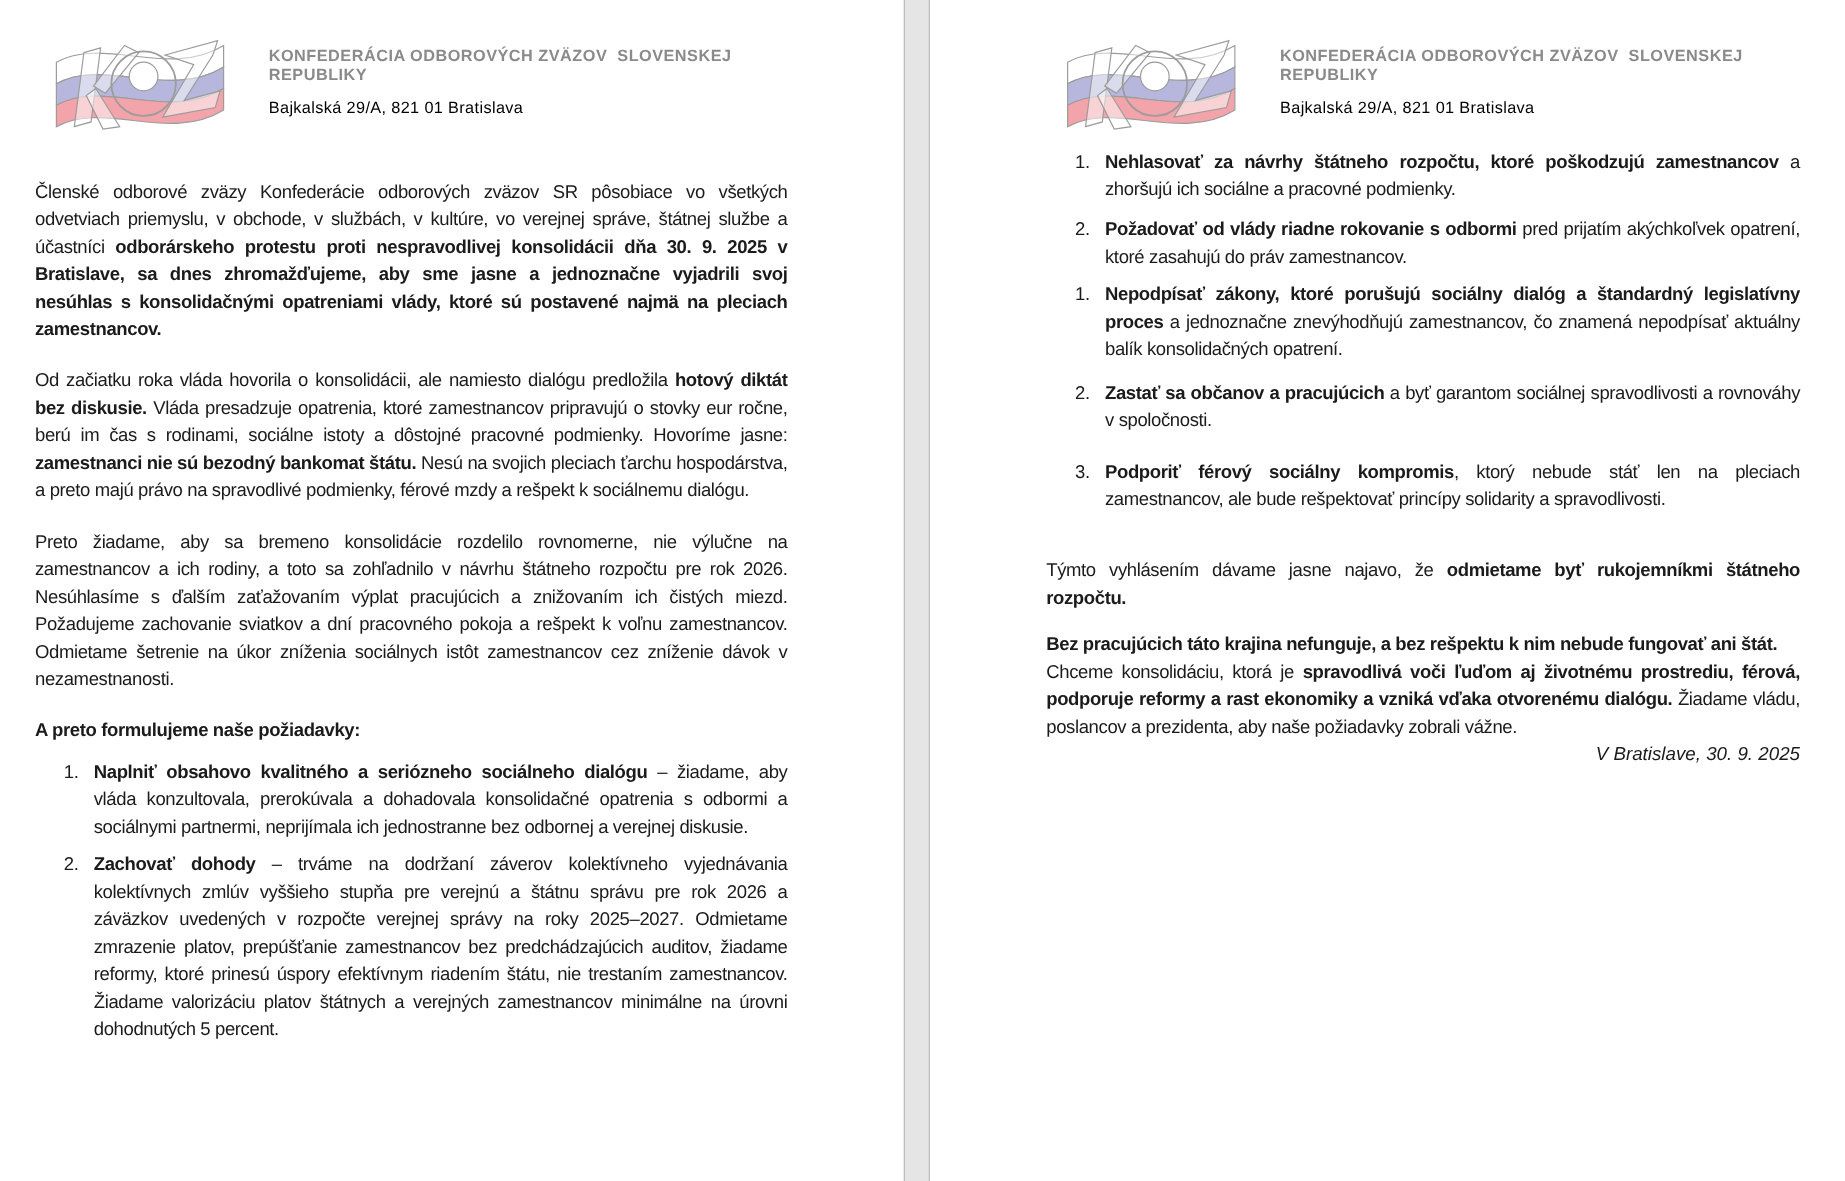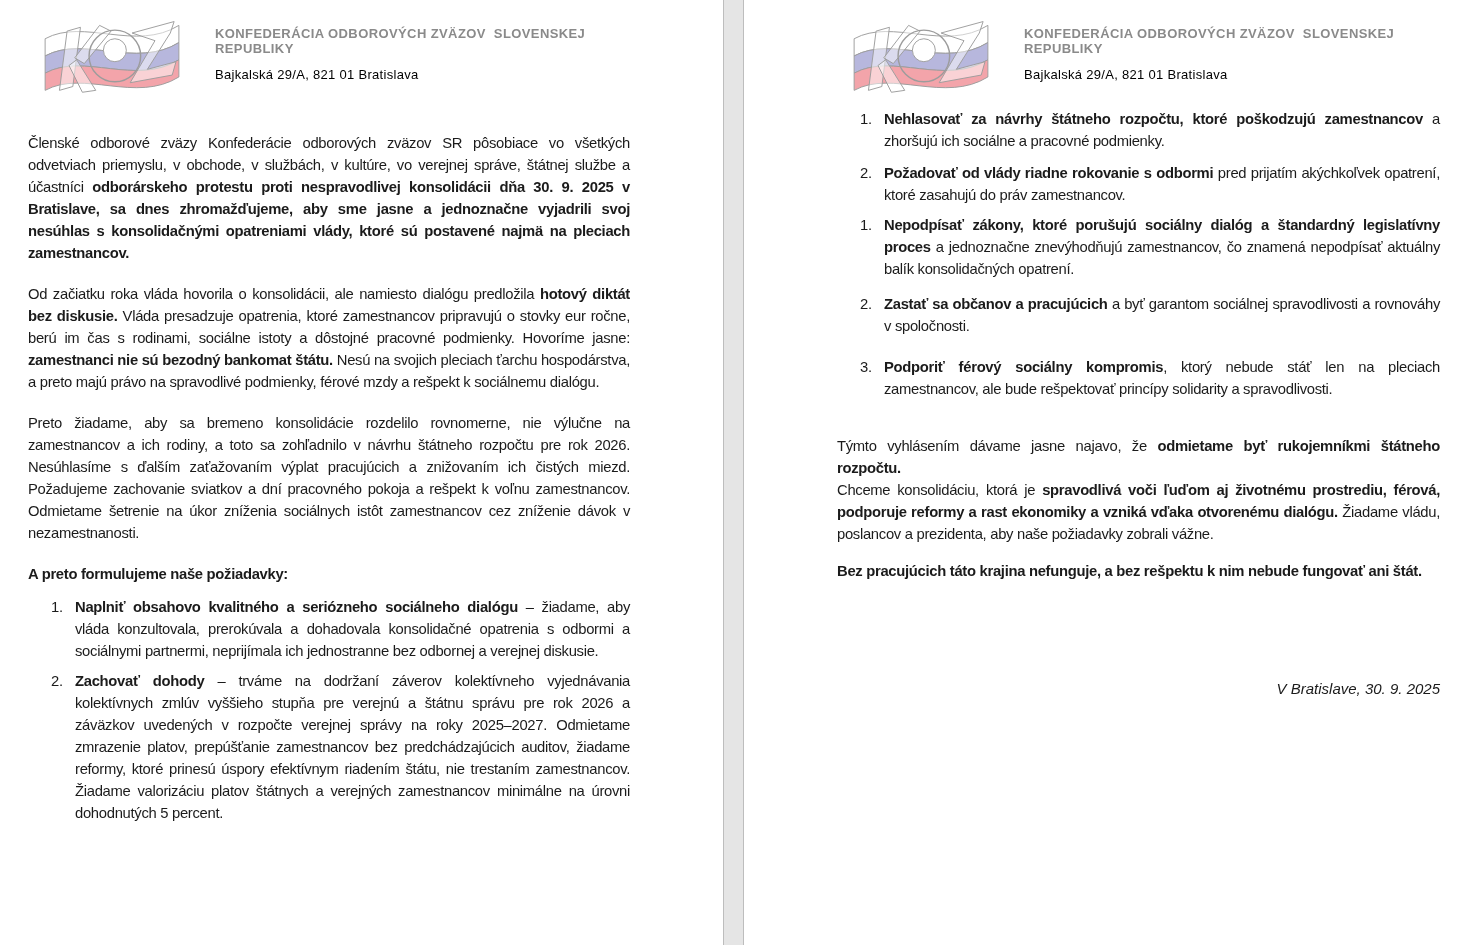--- a/index.html
+++ b/index.html
@@ -2,21 +2,21 @@
 <html lang="sk"><head>
 <meta charset="utf-8">
 <style>
   * { margin:0; padding:0; box-sizing:border-box; }
   html, body { background:#ffffff; }
   .viewport {
     position:relative; width:1476px; height:945px; overflow:hidden;
     background:#ffffff; color:#1b1b1b;
     font-family:"Liberation Sans","DejaVu Sans",sans-serif;
   }
-  .page { position:absolute; top:4px; height:772px; background:#ffffff; }
+  .page { position:absolute; top:15px; height:772px; background:#ffffff; }
   .page-1 { left:0; width:723px; }
   .page-2 { left:744px; width:732px; }
   .gutter {
     position:absolute; top:0; left:723px; width:21px; height:945px;
     background:#e5e5e5; border-left:1px solid #bdbdbd; border-right:1px solid #bdbdbd;
   }
   .p1-content { margin-left:28px; width:602px; }
   .p2-content { margin-left:93px; width:603px; }
 
   .doc-header { display:flex; align-items:flex-start; height:94px; padding-top:8px; }
@@ -43,21 +43,21 @@
   .mt13 { margin-top:13px; }
   .mt15 { margin-top:15px; }
   .mt16 { margin-top:16px; }
   .mt35 { margin-top:35px; }
   .mt43 { margin-top:43px; }
 
   .li { display:flex; }
   .li .num { flex:0 0 47px; padding-left:23px; font-size:14.8px; line-height:22px; letter-spacing:-0.3px; }
   .li .txt { flex:1; text-align:justify; font-size:14.8px; line-height:22px; letter-spacing:-0.3px; }
 
-  .date-line { margin-top:96px; text-align:right; font-style:italic; font-size:15px; line-height:22px; }
+  .date-line { text-align:right; font-style:italic; font-size:15px; line-height:22px; }
 </style>
 </head>
 <body>
 
 <div class="viewport">
 
   <div class="page page-1">
     <div class="p1-content">
       <div class="doc-header">
         <svg class="logo" viewBox="0 0 150 90" aria-hidden="true">
@@ -143,20 +143,20 @@
       <div class="li mt13">
         <span class="num">2.</span>
         <div class="txt"><span class="b">Zastať sa občanov a pracujúcich</span><span> a byť garantom sociálnej spravodlivosti a rovnováhy v spoločnosti.</span></div>
       </div>
       <div class="li mt7">
         <span class="num">3.</span>
         <div class="txt"><span class="b">Podporiť férový sociálny kompromis</span><span>, ktorý nebude stáť len na pleciach zamestnancov, ale bude rešpektovať princípy solidarity a spravodlivosti.</span></div>
       </div>
 
       <p class="body-text mt35"><span>Týmto vyhlásením dávame jasne najavo, že </span><span class="b">odmietame byť rukojemníkmi štátneho rozpočtu.</span></p>
+      <p class="body-text mt15"><span class="b">Bez pracujúcich táto krajina nefunguje, a bez rešpektu k nim nebude fungovať ani štát.</span></p>
       <p class="body-text"><span>Chceme konsolidáciu, ktorá je </span><span class="b">spravodlivá voči ľuďom aj životnému prostrediu, férová, podporuje reformy a rast ekonomiky a vzniká vďaka otvorenému dialógu.</span><span> Žiadame vládu, poslancov a prezidenta, aby naše požiadavky zobrali vážne.</span></p>
-      <p class="body-text mt15"><span class="b">Bez pracujúcich táto krajina nefunguje, a bez rešpektu k nim nebude fungovať ani štát.</span></p>
 
       <p class="date-line">V Bratislave, 30. 9. 2025</p>
     </div>
   </div>
 
 </div>
 
 </body></html>

